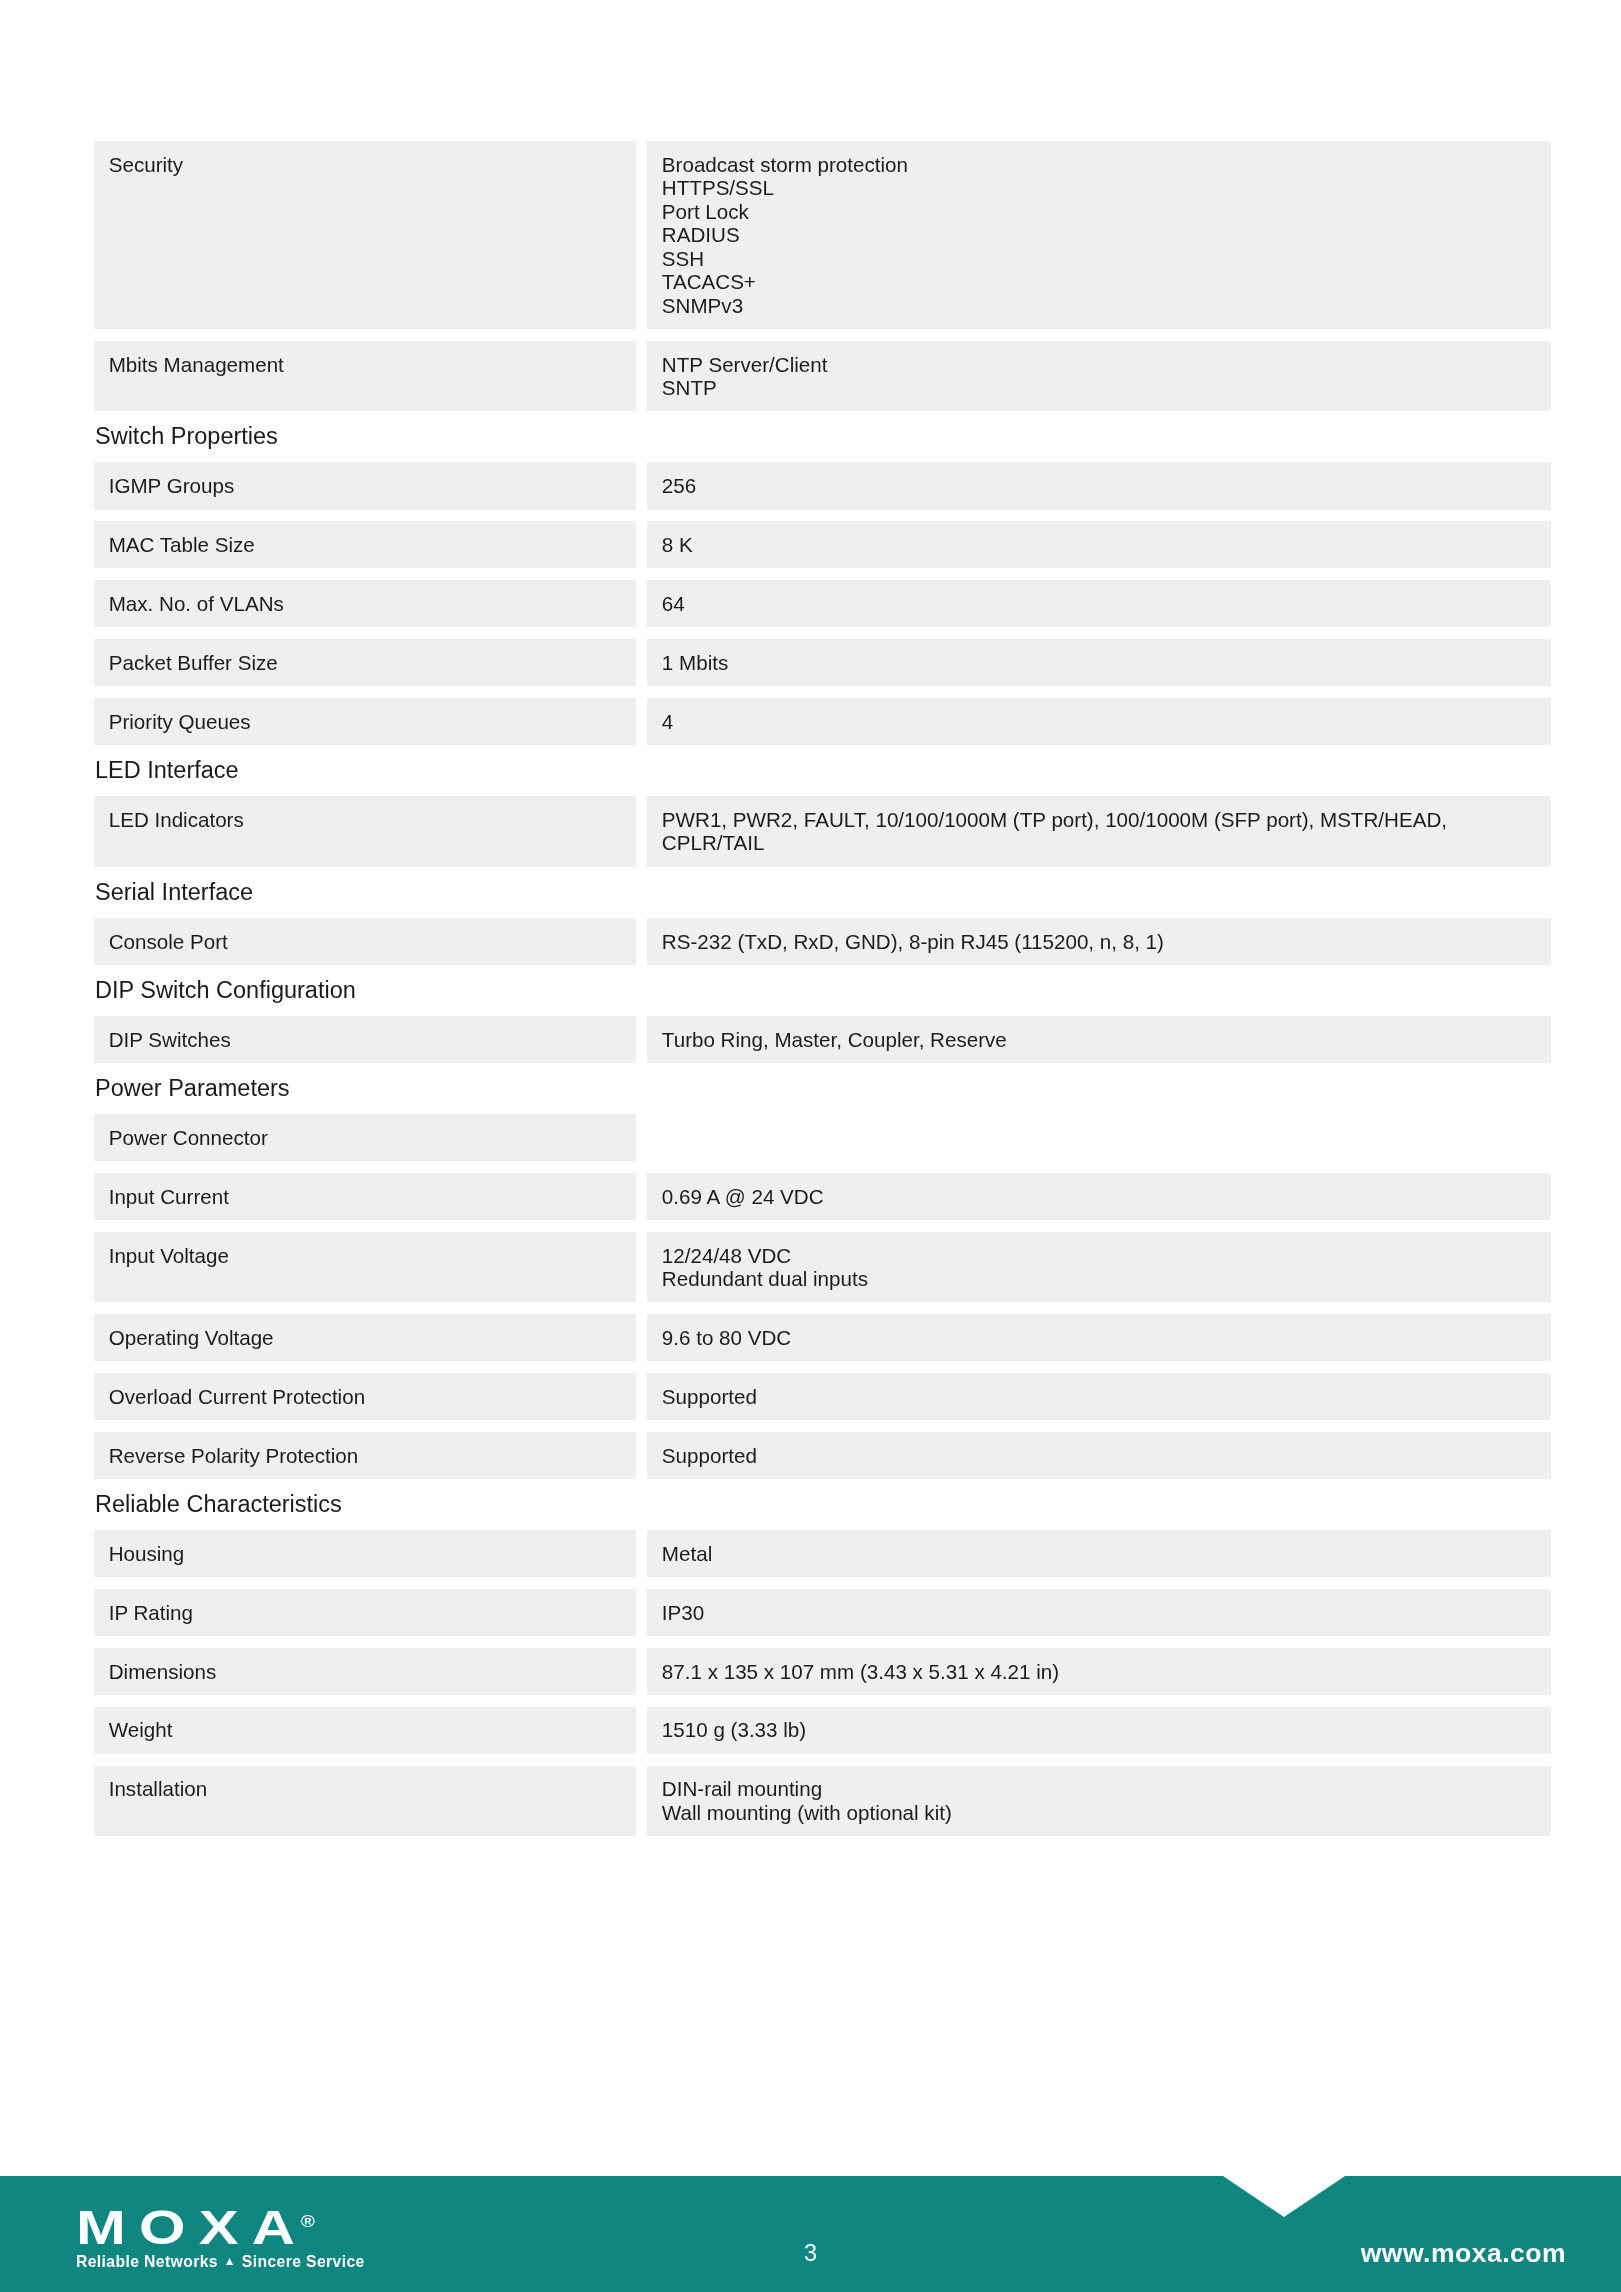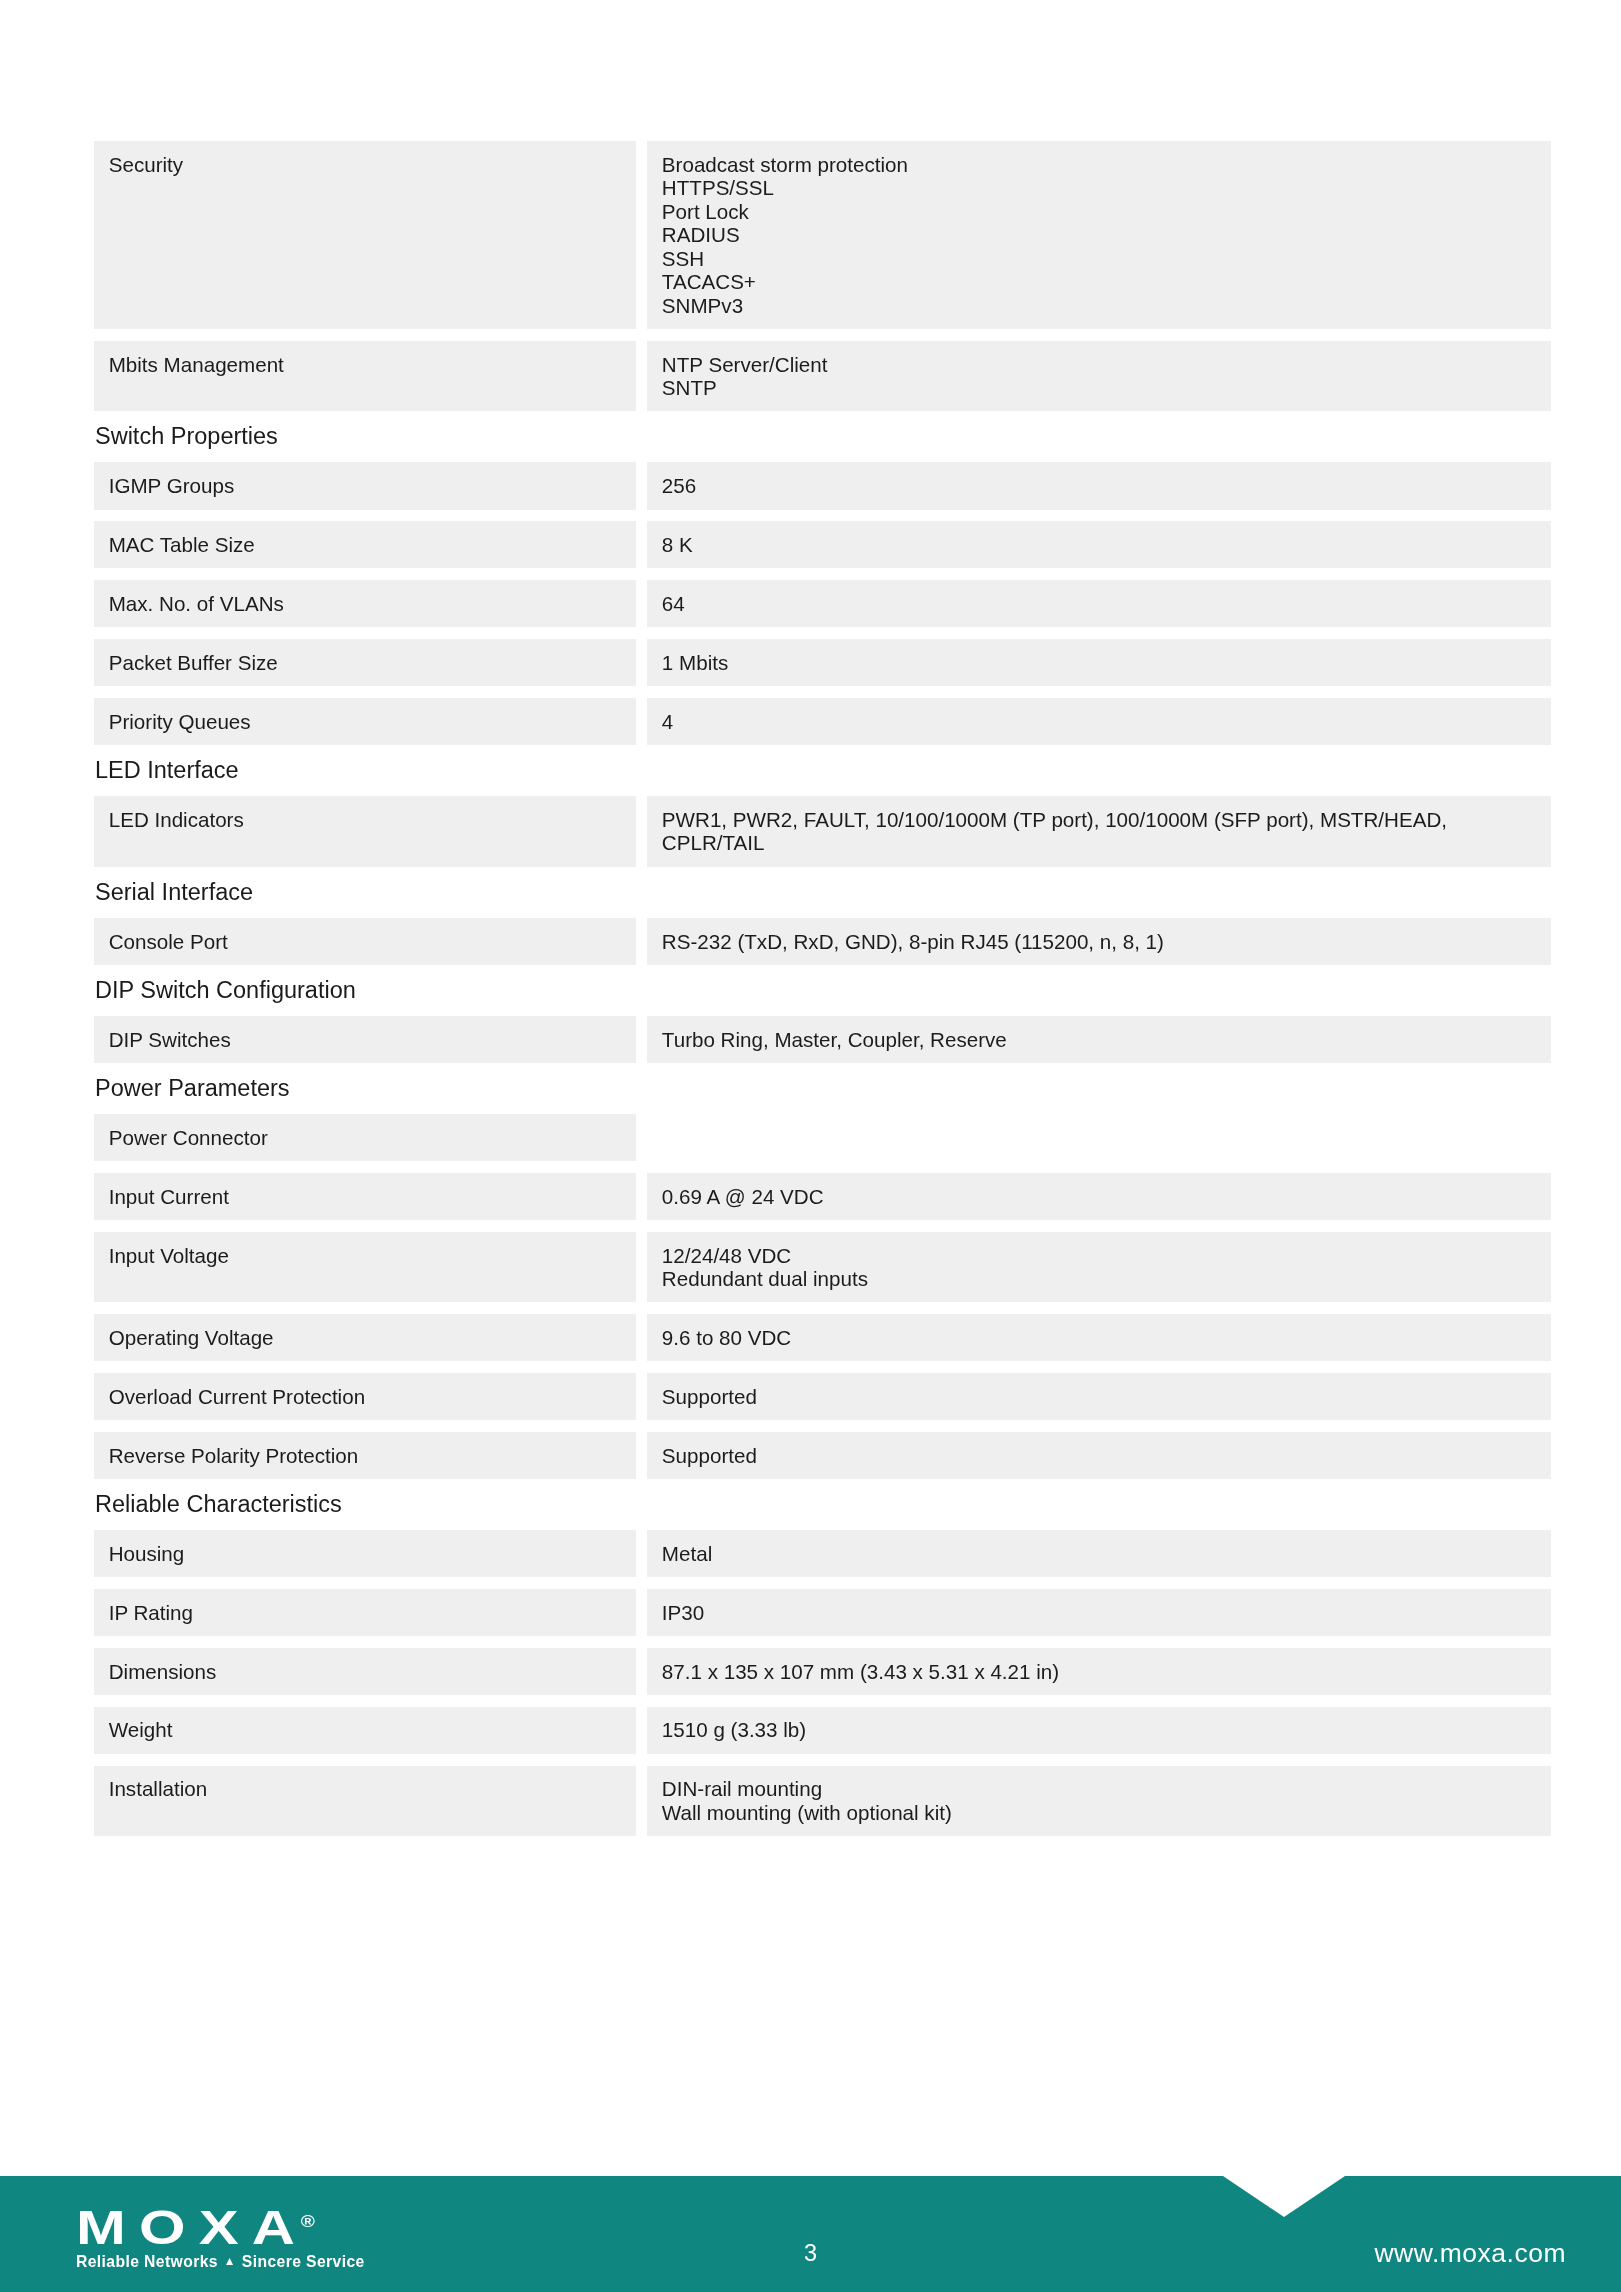--- a/index.html
+++ b/index.html
@@ -104,21 +104,21 @@
     color:#ffffff;
     font-size:23.5px;
     line-height:25.5px;
   }
   .site-url {
     position:absolute;
     right:55px;
     top:63px;
     color:#ffffff;
     font-size:26.5px;
-    font-weight:400;
+    font-weight:700;
     line-height:29px;
     text-decoration:none;
     letter-spacing:0.5px;
   }
 </style>
 </head>
 <body>
 
 <div class="page" style="--teal: #108680; --row-bg: #efefef;">
 

